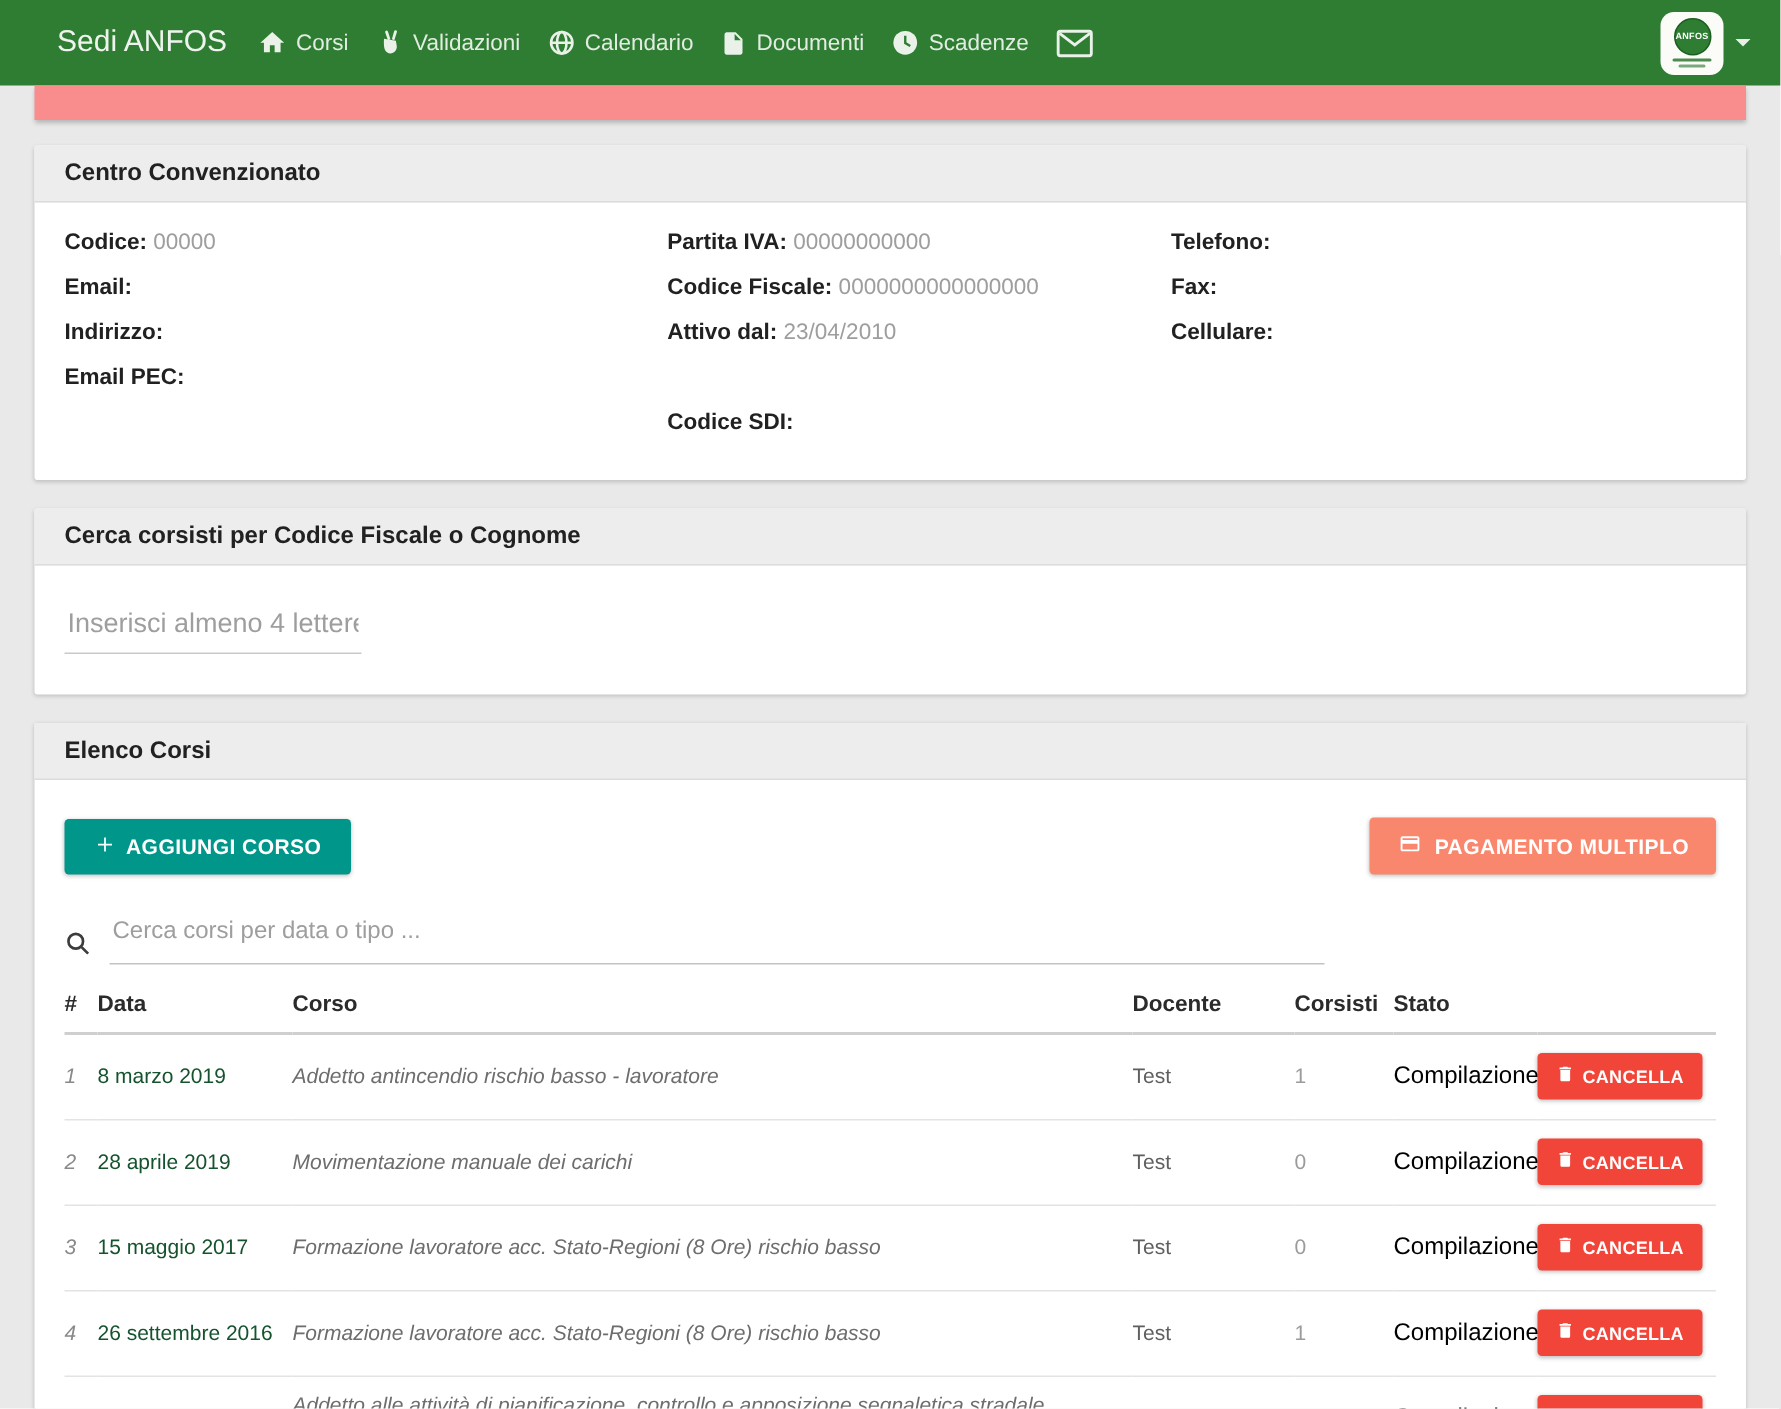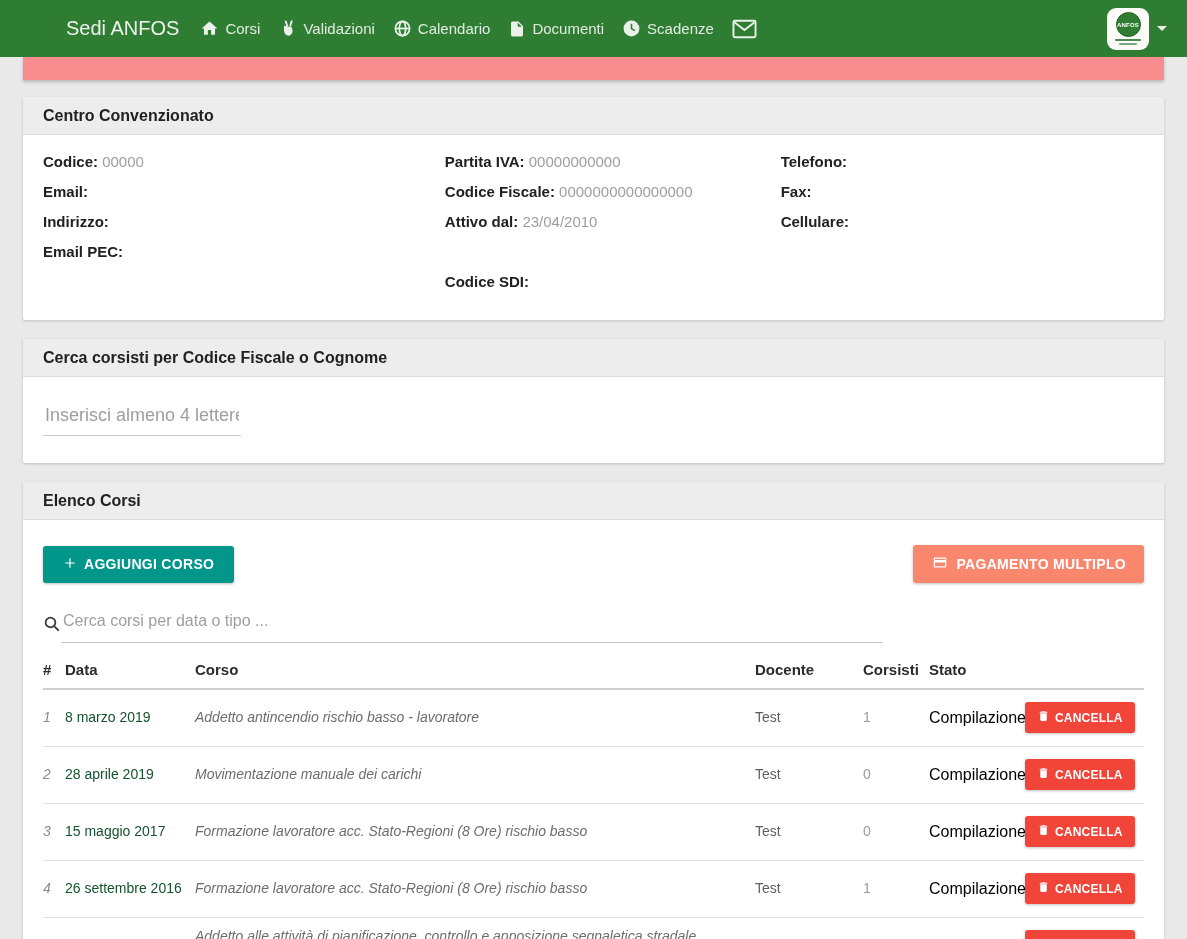--- a/index.html
+++ b/index.html
@@ -17,21 +17,21 @@
     background:var(--page_bg);
     font-family:"Liberation Sans","DejaVu Sans",sans-serif;
     color:#212121;
   }
   
   .navbar{
     height:57px;background:var(--navbar_green);
     display:flex;align-items:center;
     padding:0 20px 0 38px;
   }
-  .brand{color:#eef3ee;font-size:20px;margin-right:12px;text-decoration:none;cursor:pointer;margin-left:28px;}
+  .brand{color:#eef3ee;font-size:20px;margin-right:12px;text-decoration:none;cursor:pointer;}
   .nav-items{display:flex;align-items:center;}
   .nav-item{
     display:flex;align-items:center;gap:6px;
     padding:0 9px;color:#e2ece2;font-size:15px;cursor:pointer;
     text-decoration:none;
   }
   .nav-item svg{display:block;}
   .nav-spacer{flex:1;}
   .user-menu{display:flex;align-items:center;gap:8px;cursor:pointer;}
   .logo-badge{
@@ -89,21 +89,21 @@
   .toolbar{display:flex;justify-content:space-between;align-items:center;margin-bottom:25px;}
   .btn{
     border:none;border-radius:3px;color:#fff;font-weight:bold;cursor:pointer;
     display:inline-flex;align-items:center;gap:7px;
     font-family:"Liberation Sans","DejaVu Sans",sans-serif;
     box-shadow:0 1px 3px rgba(0,0,0,.25);
   }
   .btn-add{background:var(--button_teal);font-size:14px;padding:10px 20px;letter-spacing:.3px;}
   .btn-payment{background:var(--button_salmon);font-size:14px;padding:10px 18px;letter-spacing:.3px;}
   .btn-cancel{background:var(--button_red);font-size:12px;padding:7px 12px;letter-spacing:.2px;gap:5px;}
-  .search-row{display:flex;align-items:center;gap:0;margin-bottom:12px;width:840px;}
+  .search-row{display:flex;align-items:flex-end;gap:12px;margin-bottom:12px;width:840px;}
   .search-row input{
     flex:1;border:none;border-bottom:1px solid #c4c4c4;background:transparent;outline:none;
     font-size:16px;color:#333;padding:4px 2px 12px;
     font-family:"Liberation Sans","DejaVu Sans",sans-serif;
   }
   .search-row input::placeholder{color:#9e9e9e;}
   
   table{width:100%;border-collapse:collapse;table-layout:fixed;font-size:14px;}
   th{
     text-align:left;font-size:15px;font-weight:bold;color:#2b2b2b;

